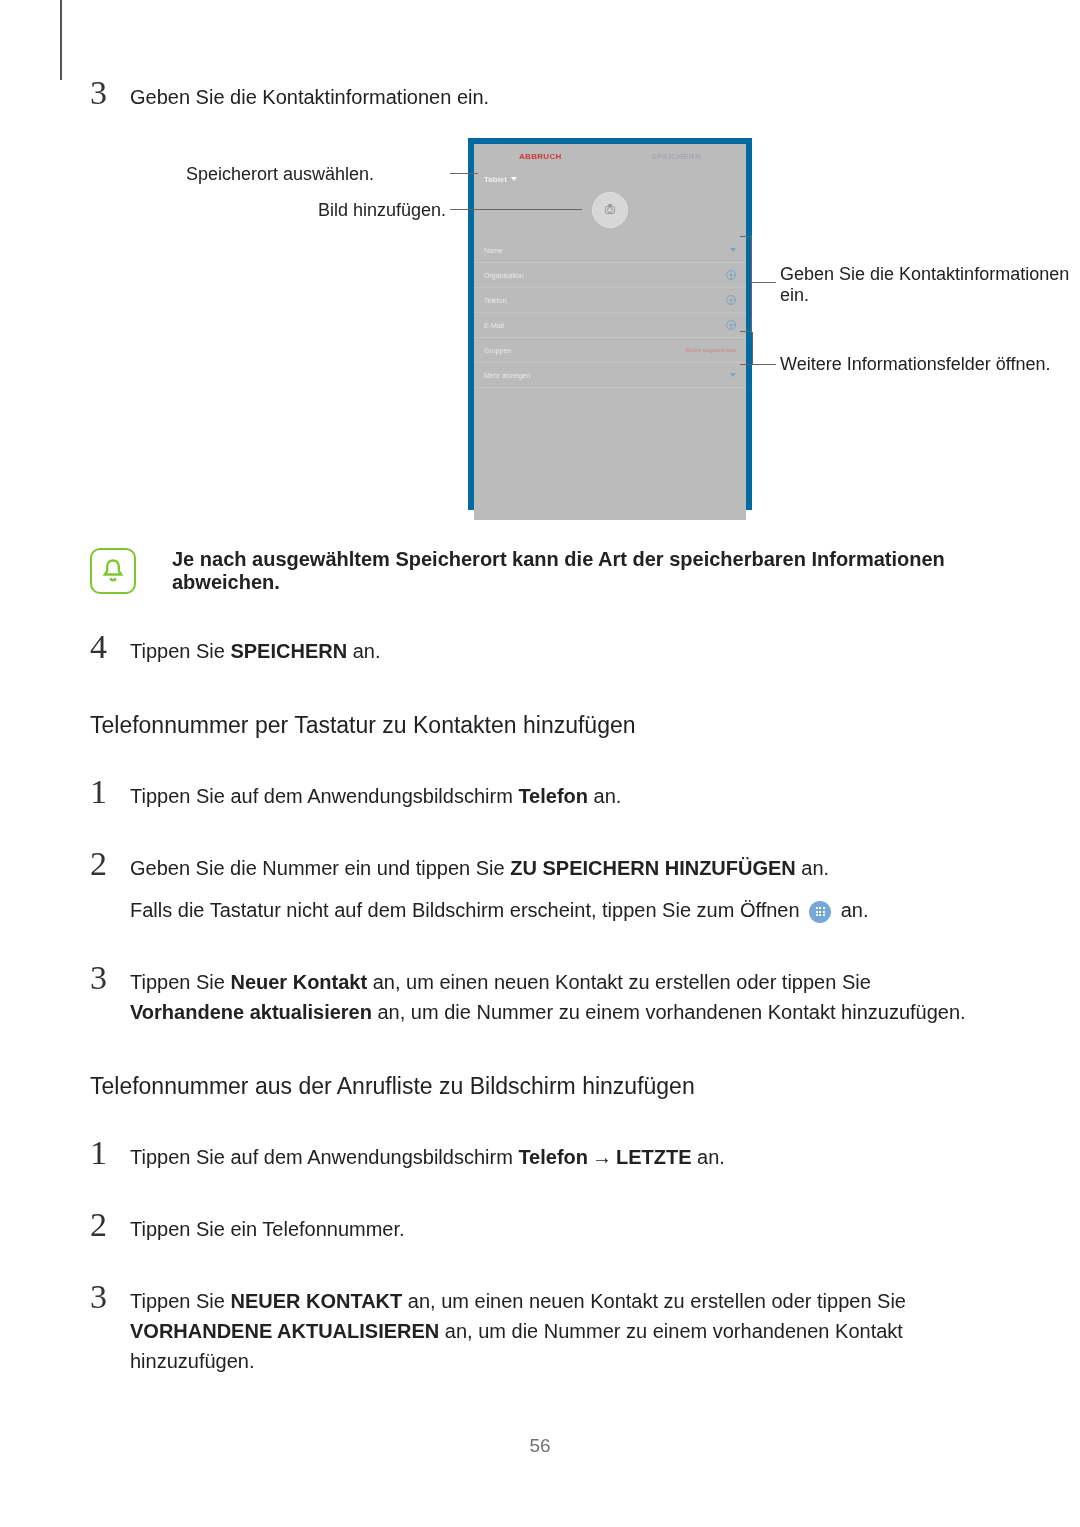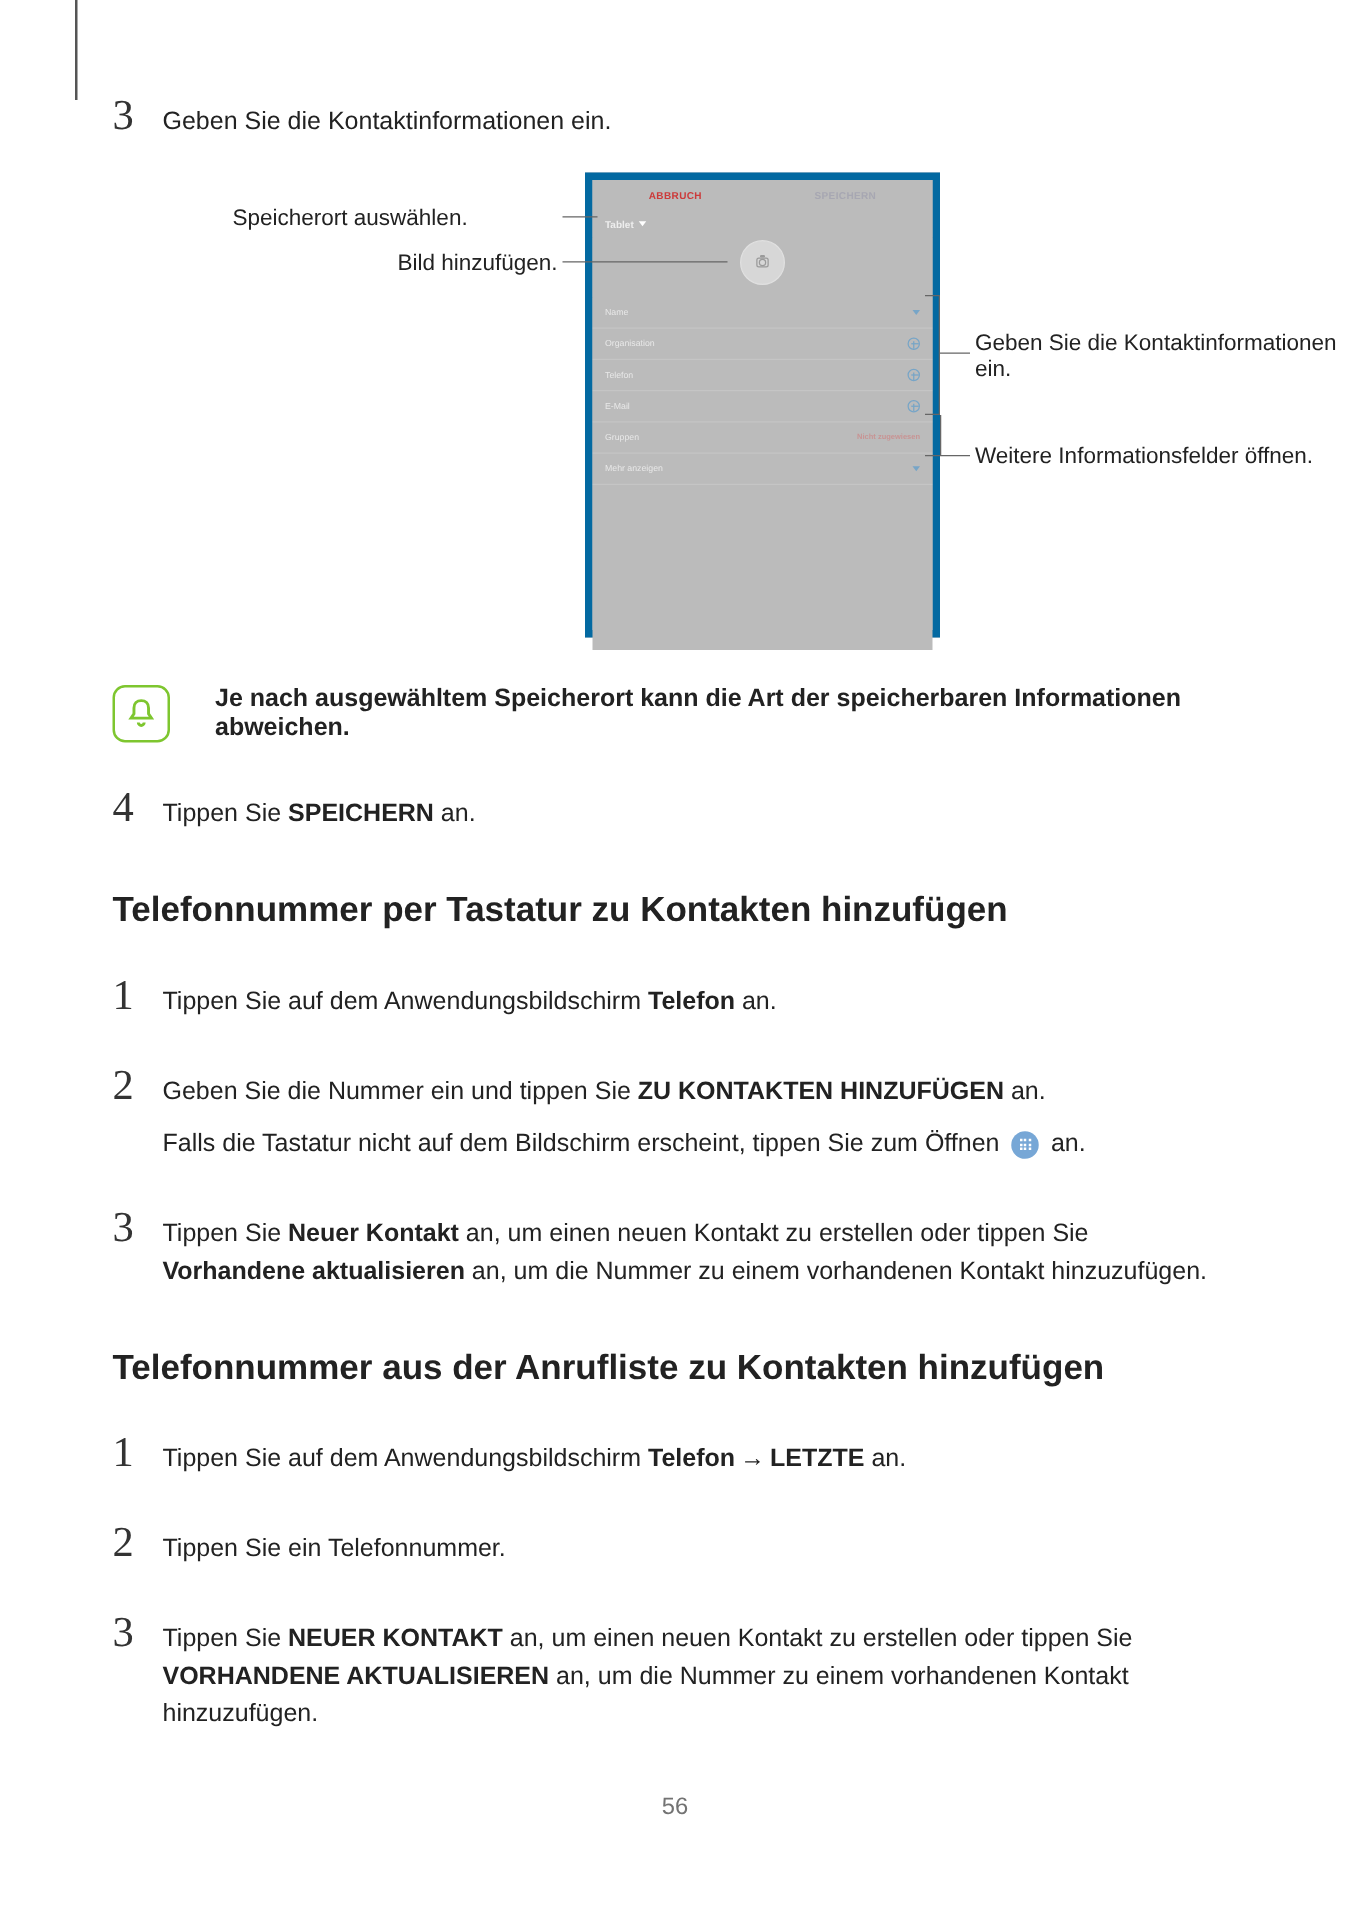--- a/index.html
+++ b/index.html
@@ -5,21 +5,21 @@
   * { margin: 0; padding: 0; box-sizing: border-box; }
   html, body { width: 1080px; height: 1527px; background: #fff; font-family: Arial, Helvetica, sans-serif; color: #222; }
   .page { position: relative; width: 1080px; height: 1527px; padding: 40px 90px 0 90px; }
   .header-line { position: absolute; left: 60px; top: 0; width: 2px; height: 80px; background: #555; }
   .section-header { font-size: 22px; color: #555; margin-top: 22px; margin-left: 0; }
   .step { display: flex; align-items: flex-start; margin-top: 36px; }
   .step-num { font-family: Georgia, 'Times New Roman', serif; font-size: 34px; width: 40px; color: #333; line-height: 1; }
   .step-body { flex: 1; font-size: 20px; color: #222; line-height: 1.5; padding-top: 6px; }
   .step-body p + p { margin-top: 12px; }
   .bold { font-weight: 700; }
-  .subheading { font-size: 28px; font-weight: 700; color: #222; margin-top: 46px; }
+  .subheading { font-size: 23px; font-weight: 400; color: #222; margin-top: 46px; }
   .note-row { display: flex; align-items: center; margin-top: 30px; font-weight: bold; }
   .note-icon { width: 46px; height: 46px; border: 2px solid #7ec62f; border-radius: 10px; display: flex; align-items: center; justify-content: center; margin-right: 36px; margin-left: 0; }
   .note-icon svg { width: 28px; height: 28px; }
   .note-text { font-size: 20px; color: #222; flex: 1; }
   .arrow { display: inline-block; margin: 0 4px; }
   .dialpad-icon { display: inline-flex; width: 22px; height: 22px; background: #77a7d6; border-radius: 11px; vertical-align: middle; align-items: center; justify-content: center; margin: 0 4px; }
   .dialpad-icon span { display: grid; grid-template-columns: repeat(3, 2px); grid-template-rows: repeat(3, 2px); gap: 1.5px; }
   .dialpad-icon span i { background: #fff; width: 2px; height: 2px; }
   .page-number { position: absolute; bottom: 70px; left: 0; right: 0; text-align: center; font-size: 19px; color: #737373; }
 
@@ -147,21 +147,21 @@
   <div class="step">
     <div class="step-num">1</div>
     <div class="step-body">
       <p><span>Tippen Sie auf dem Anwendungsbildschirm </span><span class="bold">Telefon</span><span> an.</span></p>
     </div>
   </div>
 
   <div class="step">
     <div class="step-num">2</div>
     <div class="step-body">
-      <p><span>Geben Sie die Nummer ein und tippen Sie </span><span class="bold">ZU KONTAKTEN HINZUFÜGEN</span><span> an.</span></p>
+      <p><span>Geben Sie die Nummer ein und tippen Sie </span><span class="bold">ZU SPEICHERN HINZUFÜGEN</span><span> an.</span></p>
       <p>
         <span>Falls die Tastatur nicht auf dem Bildschirm erscheint, tippen Sie zum Öffnen </span>
         <span class="dialpad-icon">
             <span>
               <i></i>
               <i></i>
               <i></i>
               <i></i>
               <i></i>
               <i></i>
@@ -175,21 +175,21 @@
     </div>
   </div>
 
   <div class="step">
     <div class="step-num">3</div>
     <div class="step-body">
       <p><span>Tippen Sie </span><span class="bold">Neuer Kontakt</span><span> an, um einen neuen Kontakt zu erstellen oder tippen Sie </span><span class="bold">Vorhandene aktualisieren</span><span> an, um die Nummer zu einem vorhandenen Kontakt hinzuzufügen.</span></p>
     </div>
   </div>
 
-  <div class="subheading">Telefonnummer aus der Anrufliste zu Kontakten hinzufügen</div>
+  <div class="subheading">Telefonnummer aus der Anrufliste zu Bildschirm hinzufügen</div>
 
   <div class="step">
     <div class="step-num">1</div>
     <div class="step-body">
       <p><span>Tippen Sie auf dem Anwendungsbildschirm </span><span class="bold">Telefon</span><span class="arrow">→</span><span class="bold">LETZTE</span><span> an.</span></p>
     </div>
   </div>
 
   <div class="step">
     <div class="step-num">2</div>

